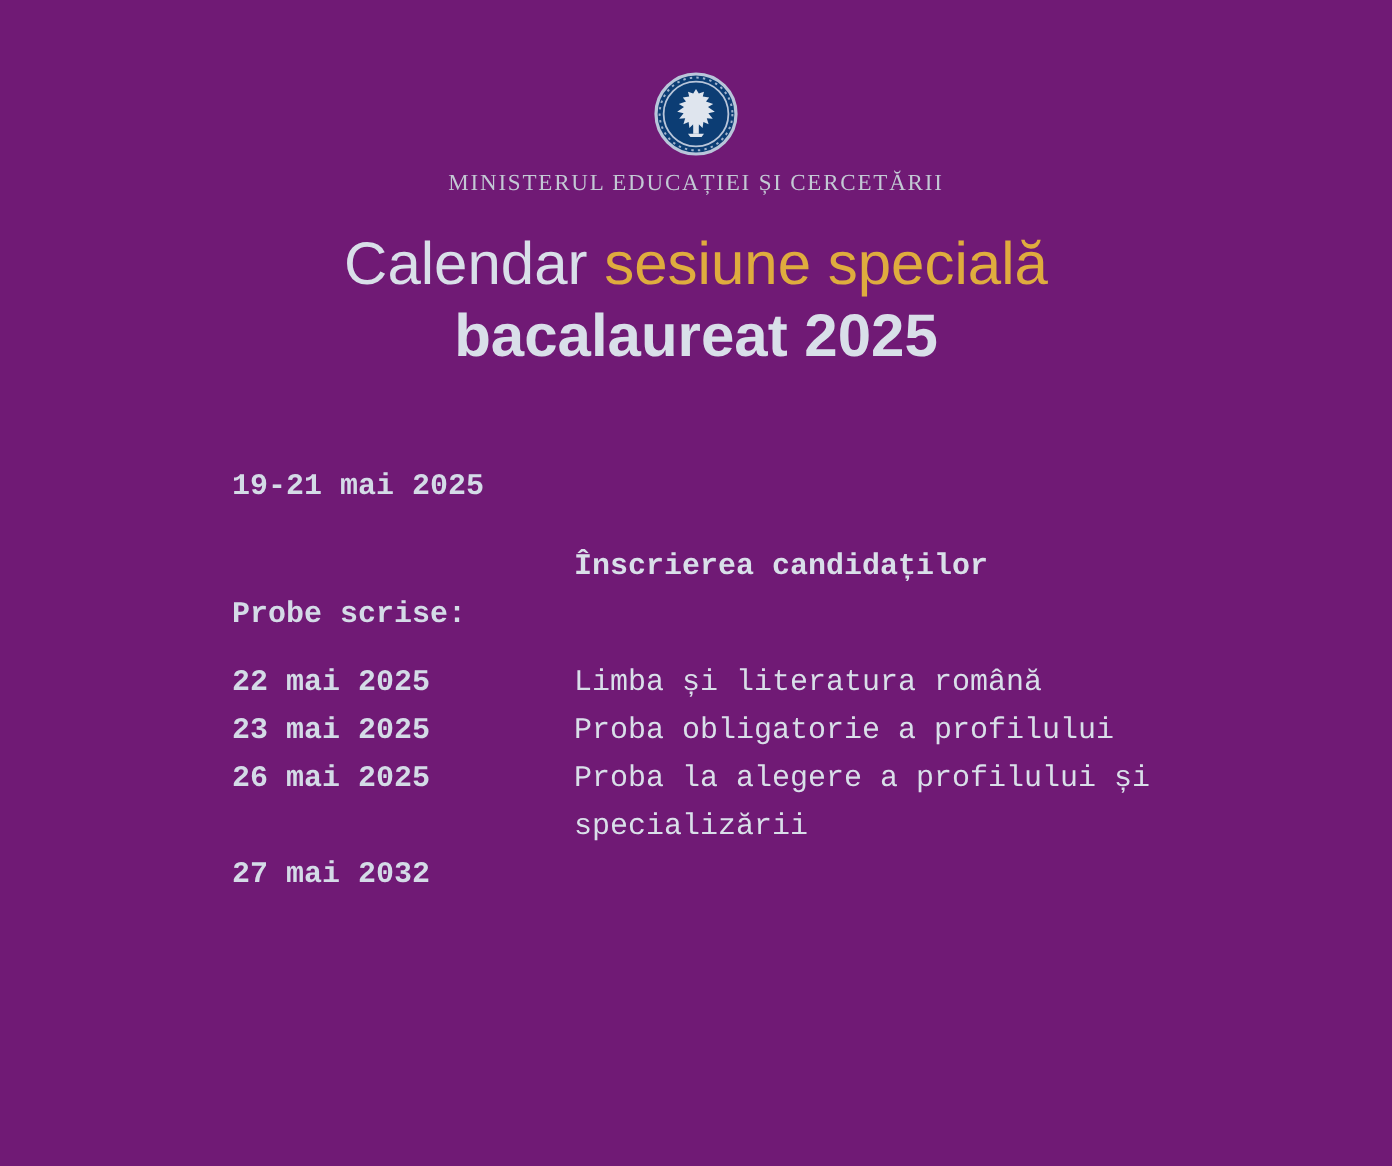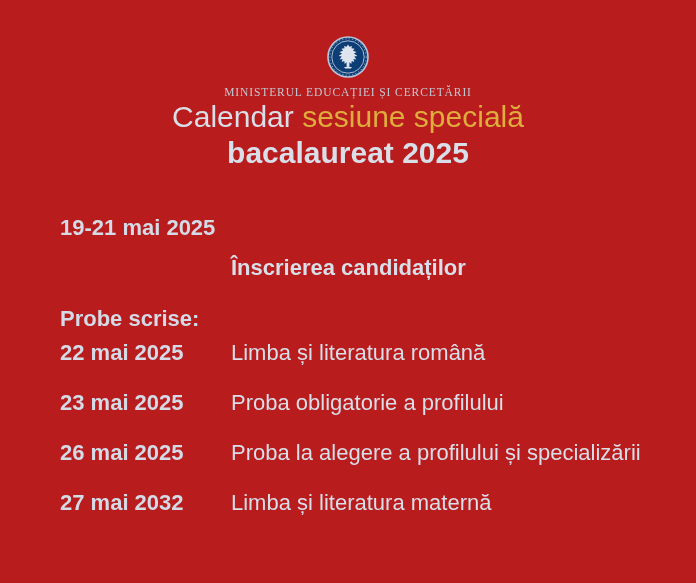--- a/index.html
+++ b/index.html
@@ -5,21 +5,21 @@
   * { margin: 0; padding: 0; box-sizing: border-box; }
   html, body { width: 696px; height: 583px; }
   body {
     font-family: "Liberation Sans", "DejaVu Sans", sans-serif;
     overflow: hidden;
   }
   .page {
     position: relative;
     width: 696px;
     height: 583px;
-    background: #b91c1c;
+    background: #701a75;
     color: #d9dfe9;
   }
   .header {
     display: flex;
     flex-direction: column;
     align-items: center;
   }
   .seal {
     margin-top: 36px;
     width: 42px;
@@ -27,52 +27,53 @@
   }
   .ministry-label {
     margin-top: 7px;
     font-family: "Liberation Serif", "DejaVu Serif", serif;
     font-size: 11.5px;
     letter-spacing: 0.9px;
     color: #c3c9d4;
     line-height: 14px;
   }
   .title {
+    margin-top: 16px;
     text-align: center;
     font-size: 30px;
     line-height: 36px;
     color: #d9dfe9;
   }
   .title .accent { color: #dfac3e; }
   .title .line2 { font-weight: bold; text-align: center; }
   .schedule {
     margin-top: 45px;
-    padding-left: 60px;
-    font-size: 22px;
+    padding-left: 116px;
+    font-size: 15px;
+    font-family: Liberation Mono, monospace;
   }
   .row {
     display: flex;
     line-height: 24px;
   }
   .row .date {
     width: 171px;
     flex: 0 0 171px;
     font-weight: bold;
     color: #d4dbe7;
   }
   .row .event { color: #d9dfe9; }
   .row-registration .event { font-weight: bold; margin-top: 40px; }
   .section-label {
-    margin-top: 27px;
     line-height: 24px;
     font-weight: bold;
     color: #d4dbe7;
   }
   .row-first  { margin-top: 10px; }
-  .row-gap    { margin-top: 26px; }
+  .row-gap    { }
   .footer {
     margin-top: 45px;
     text-align: center;
     font-size: 13px;
     line-height: 16px;
     color: #c9cfdb;
   }
 </style>
 </head>
 <body>
@@ -115,19 +116,18 @@
       <span class="event">Proba obligatorie a profilului</span>
     </div>
 
     <div class="row row-gap">
       <span class="date">26 mai 2025</span>
       <span class="event">Proba la alegere a profilului și specializării</span>
     </div>
 
     <div class="row row-gap">
       <span class="date">27 mai 2032</span>
-      <span class="event">Limba și literatura maternă</span>
     </div>
 
   </div>
 
 
 </div>
 
 </body></html>

